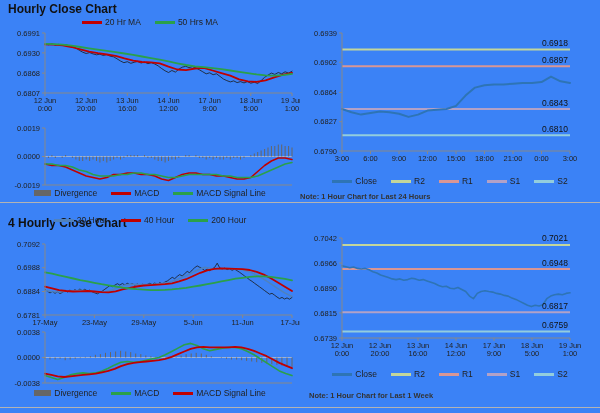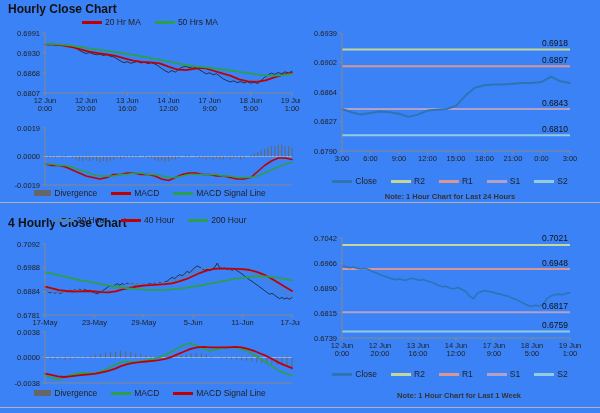--- a/index.html
+++ b/index.html
@@ -5,21 +5,21 @@
   html,body{margin:0;padding:0;background:#fff;}
   .stage{position:relative;width:600px;height:413px;background:#3b82f6;
          font-family:"Liberation Sans",sans-serif;overflow:hidden;}
   .ctitle{position:absolute;font-size:12px;font-weight:bold;color:#111;white-space:nowrap;}
   svg{position:absolute;display:block;font-family:"Liberation Sans",sans-serif;}
   .legend{position:absolute;width:300px;display:flex;justify-content:center;align-items:center;
           font-size:8.5px;color:#222;line-height:1;}
   .legend .it{display:flex;align-items:center;margin:0 7px;white-space:nowrap;}
   .sw{display:inline-block;width:20px;height:3px;margin-right:3px;}
   .sw.bar{width:17px;height:6px;}
-  .note{position:absolute;width:300px;text-align:center;font-size:7.5px;font-weight:bold;color:#333;}
+  .note{position:absolute;width:300px;font-size:7.5px;font-weight:bold;color:#333;}
   .hr{position:absolute;left:0;width:600px;height:1px;background:#b3b3b3;}
 </style>
 </head>
 <body>
 
 <div class="stage">
 
   <div class="ctitle" style="left:8px;top:2px;">Hourly Close Chart</div>
 
   <div class="legend" style="left:0;top:18px;">

